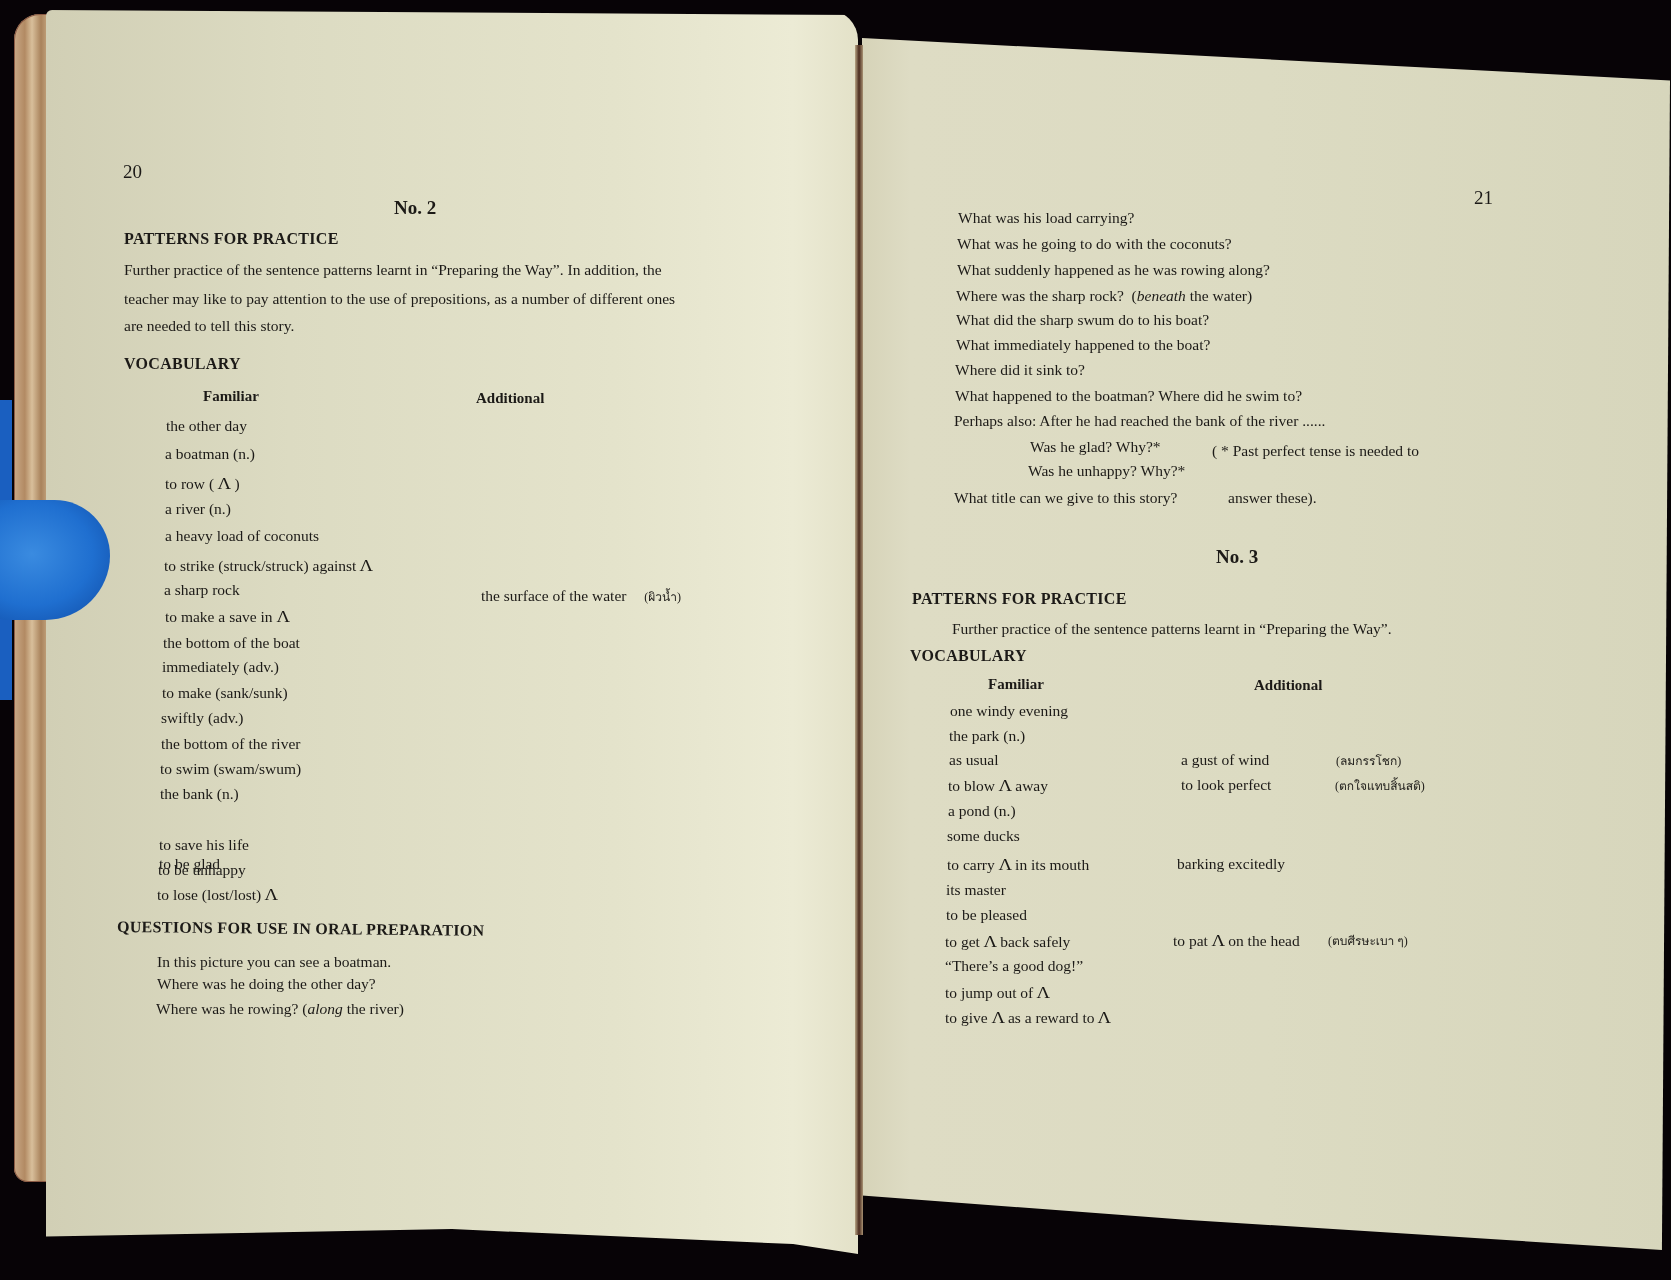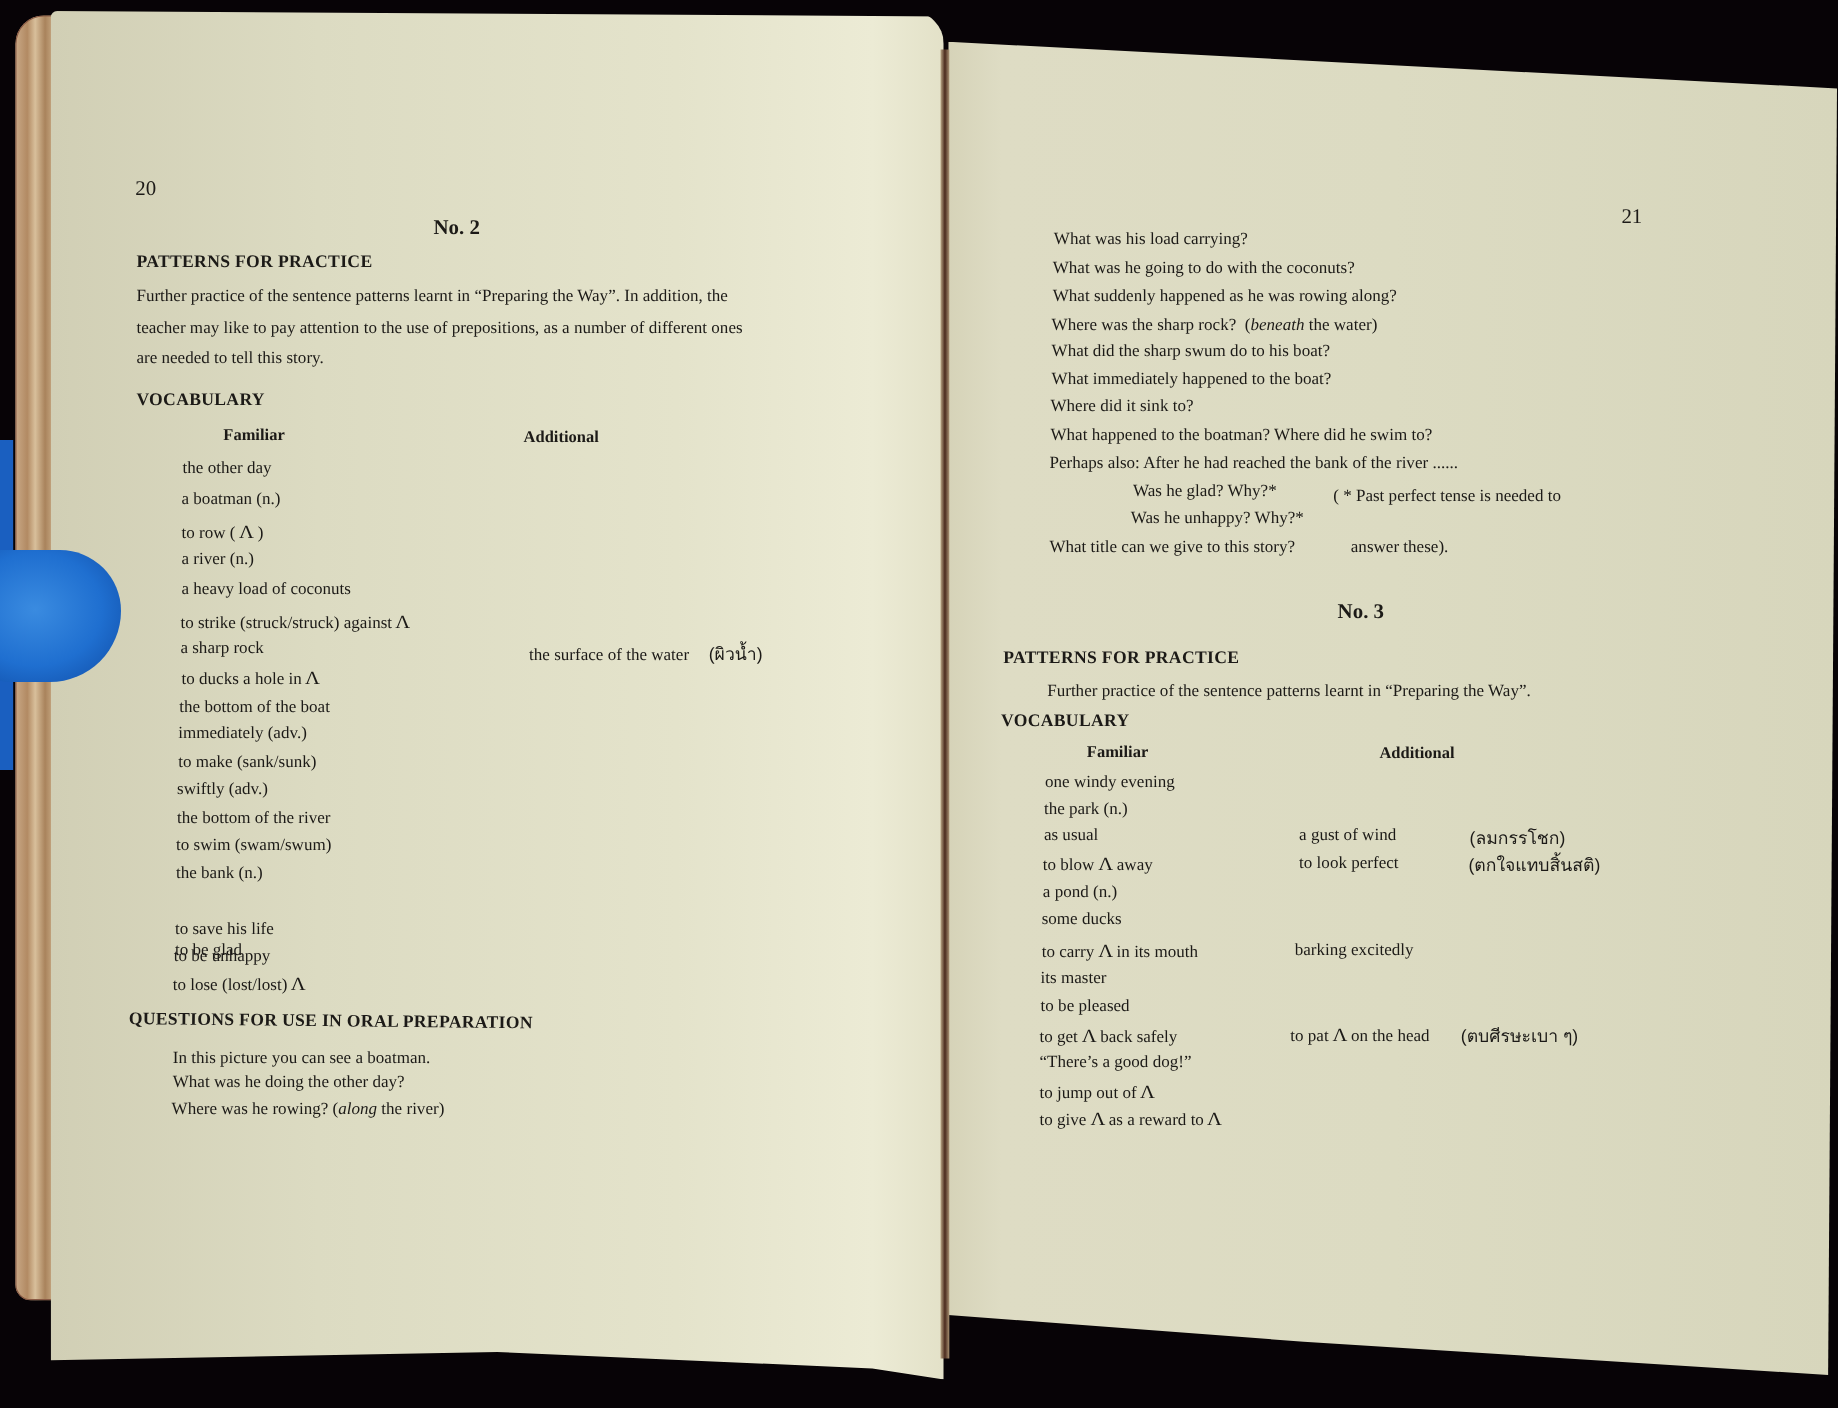--- a/index.html
+++ b/index.html
@@ -49,21 +49,21 @@
       background: #1a5fc0;
     }
 
     .text { position: absolute; white-space: nowrap; font-size: 15.5px; line-height: 1; }
     .bold { font-weight: bold; }
     .heading { font-size: 16px; font-weight: bold; letter-spacing: 0.3px; }
     .num { font-size: 19px; font-weight: bold; }
     .pnum { font-size: 19px; }
     .caret { display: inline-block; font-size: 17px; font-weight: normal; transform: scaleX(1.1); margin: 0 4px; }
     em { font-style: italic; }
-    .thai { font-family: Liberation Sans, sans-serif; font-size: 16px; }
+    .thai { font-family: Liberation Serif, serif; font-size: 12px; }
   </style>
 </head>
 <body>
 
 <div class="scene">
   <div class="cloth-strip"></div>
   <div class="page-stack"></div>
   <div class="page page-left"></div>
   <div class="page page-right"></div>
   <div class="gutter"></div>
@@ -85,21 +85,21 @@
   <div class="text" style="left:165px;top:475px">
     <span>to  row  (</span><span class="caret">Λ</span><span>)</span>
   </div>
   <div class="text" style="left:165px;top:501px">a  river  (n.)</div>
   <div class="text" style="left:165px;top:528px">a  heavy  load  of  coconuts</div>
   <div class="text" style="left:164px;top:557px">
     <span>to  strike  (struck/struck)  against</span><span class="caret">Λ</span>
   </div>
   <div class="text" style="left:164px;top:582px">a  sharp  rock</div>
   <div class="text" style="left:165px;top:608px">
-    <span>to  ducks  a  hole  in</span><span class="caret">Λ</span>
+    <span>to  make  a  save  in</span><span class="caret">Λ</span>
   </div>
   <div class="text" style="left:163px;top:635px">the bottom of the boat</div>
   <div class="text" style="left:162px;top:659px">immediately  (adv.)</div>
   <div class="text" style="left:162px;top:685px">to make (sank/sunk)</div>
   <div class="text" style="left:161px;top:710px">swiftly  (adv.)</div>
   <div class="text" style="left:161px;top:736px">the  bottom  of  the  river</div>
   <div class="text" style="left:160px;top:761px">to swim (swam/swum)</div>
   <div class="text" style="left:160px;top:786px">the bank (n.)</div>
   <div class="text" style="left:159px;top:856px">to be glad</div>
   <div class="text" style="left:159px;top:837px">to save  his life</div>
@@ -108,21 +108,21 @@
     <span>to lose (lost/lost)</span><span class="caret">Λ</span>
   </div>
 
   <div class="text" style="left:481px;top:588px">
     <span>the  surface  of  the  water</span>
     <span class="thai" style="margin-left:14px">(ผิวน้ำ)</span>
   </div>
 
   <div class="text heading" style="left:117px;top:919px;transform:rotate(0.6deg);transform-origin:left">QUESTIONS FOR USE IN ORAL PREPARATION</div>
   <div class="text" style="left:157px;top:954px">In this picture you can see a boatman.</div>
-  <div class="text" style="left:157px;top:976px">What was he doing the other day?</div>
+  <div class="text" style="left:157px;top:976px">Where was he doing the other day?</div>
   <div class="text" style="left:156px;top:1001px">
     <span>Where was he rowing?</span>
     (<em>along</em><span> the  river)</span>
   </div>
 
   <div class="text pnum" style="left:1474px;top:188px">21</div>
   <div class="text" style="left:958px;top:210px">What was his load carrying?</div>
   <div class="text" style="left:957px;top:236px">What was he going to do with the coconuts?</div>
   <div class="text" style="left:957px;top:262px">What suddenly happened as he was rowing along?</div>
   <div class="text" style="left:956px;top:288px">

